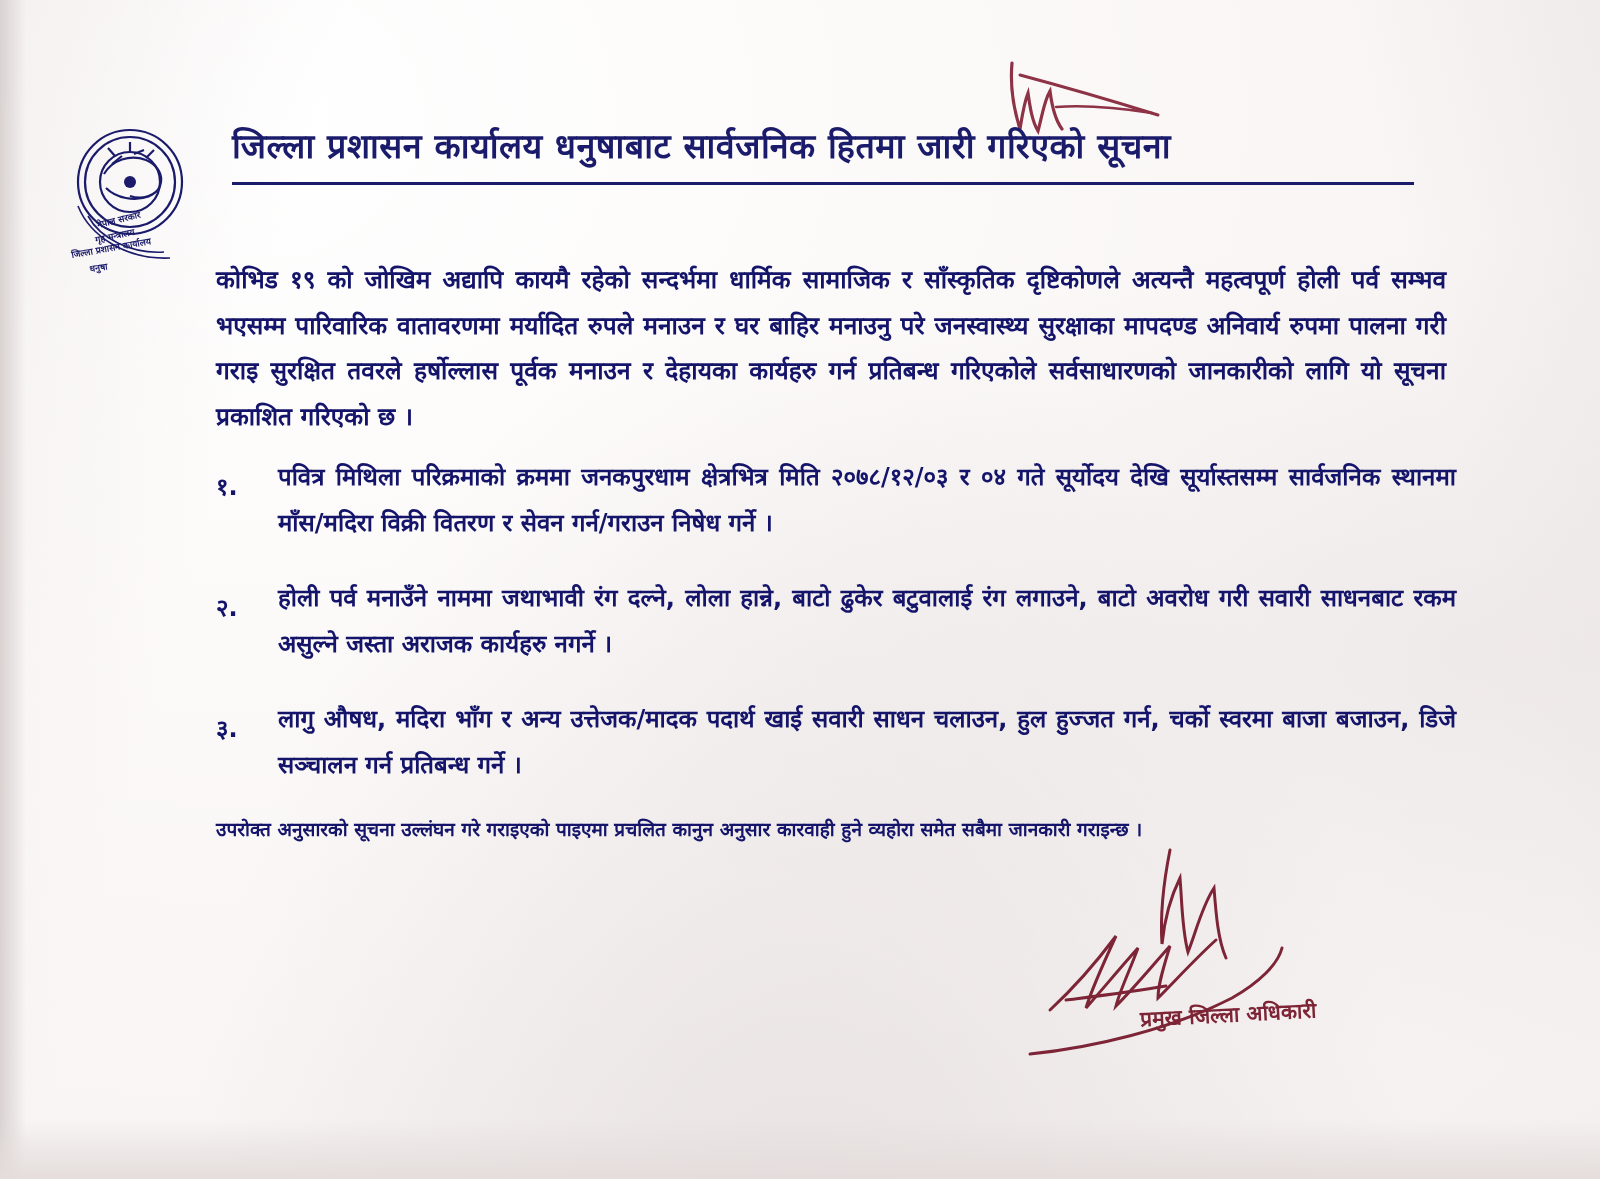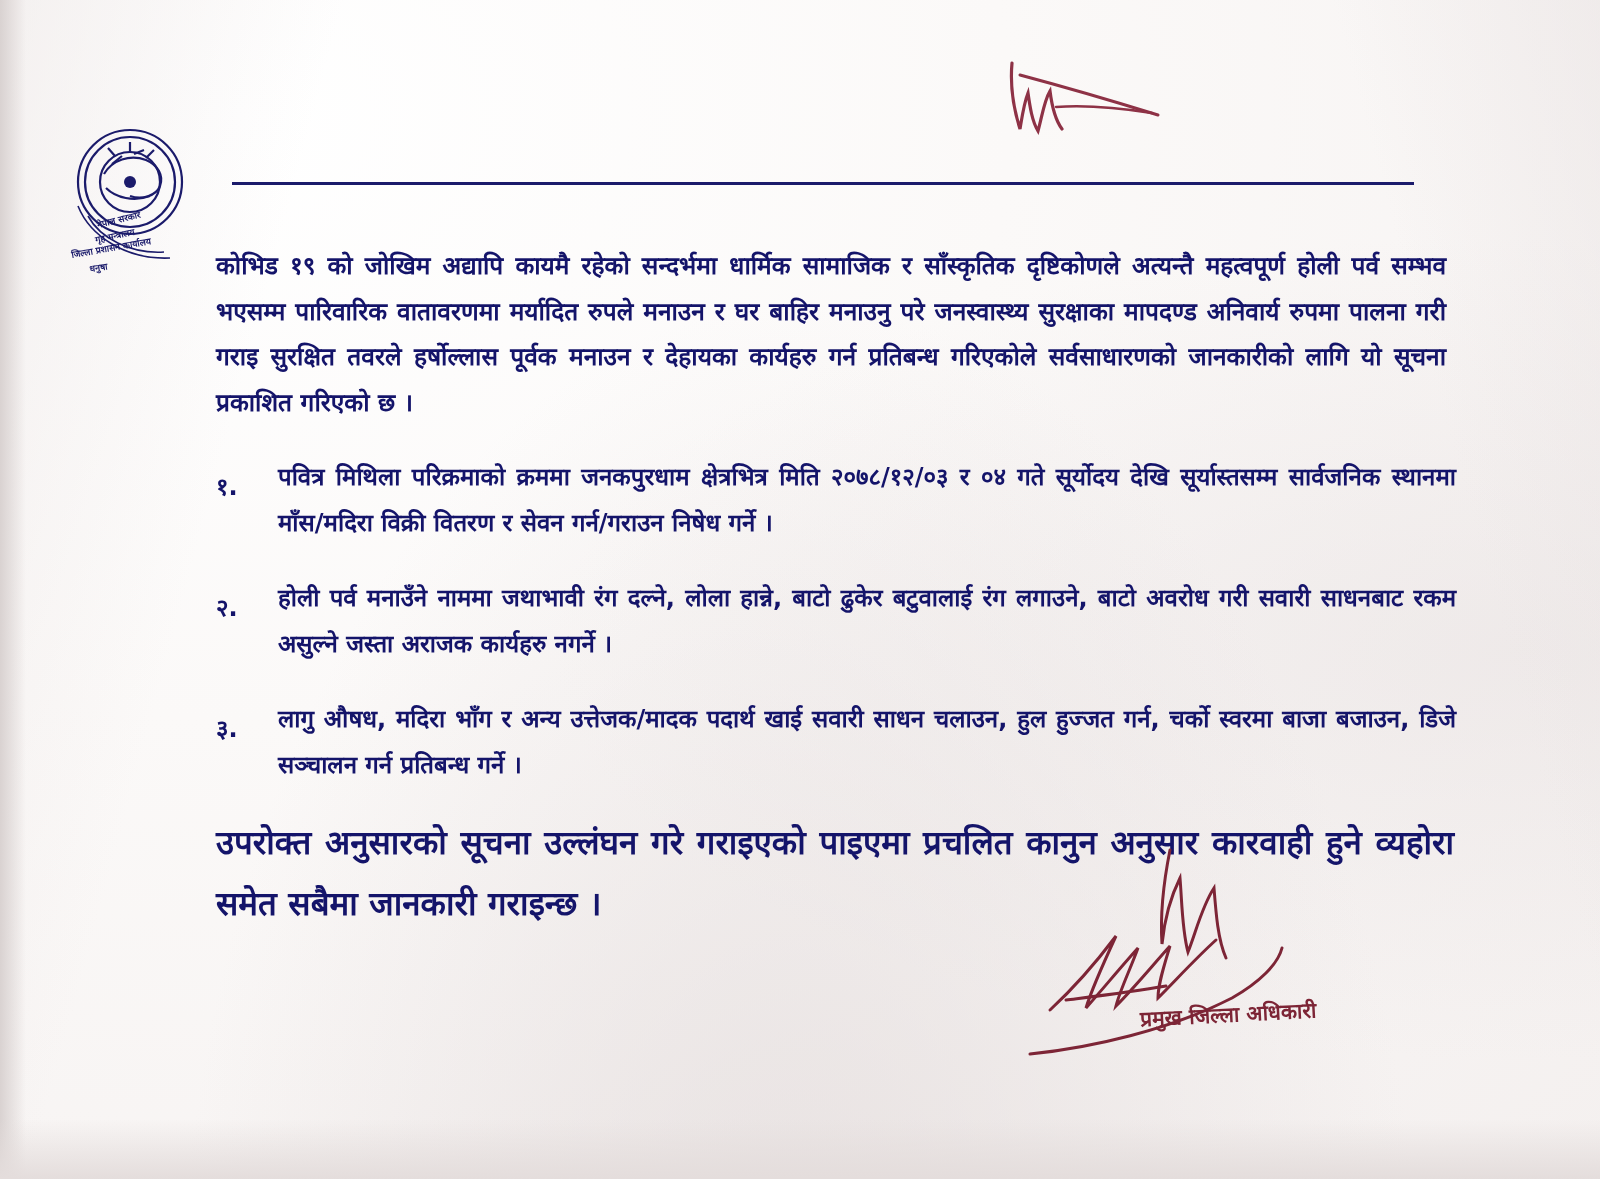--- a/index.html
+++ b/index.html
@@ -75,21 +75,21 @@
     top: 182px;
     width: 1182px;
     height: 3px;
     background: #1b1b6b;
   }
 
   
   .body-block {
     position: absolute;
     left: 216px;
-    top: 243px;
+    top: 257px;
     width: 1230px;
     font-size: 24.5px;
     color: #14146a;
     line-height: 1.86;
     text-align: justify;
     text-align-last: left;
     font-weight: 600;
   }
 
   
@@ -121,21 +121,21 @@
     text-align-last: left;
     font-weight: 600;
   }
 
   
   .closing {
     position: absolute;
     left: 216px;
     top: 812px;
     width: 1238px;
-    font-size: 33px;
+    font-size: 19px;
     color: #14146a;
     line-height: 1.85;
     text-align: justify;
     text-align-last: left;
     font-weight: 700;
   }
 
   
   .signature {
     position: absolute;
@@ -198,20 +198,21 @@
       </g>
       <g font-family="DejaVu Sans, sans-serif" font-size="9" fill="#1b1b6b" font-weight="bold">
         <text x="38" y="116" transform="rotate(-14 38 116)">नेपाल सरकार</text>
         <text x="36" y="131" transform="rotate(-12 36 131)">गृह मन्त्रालय</text>
         <text x="12" y="146" transform="rotate(-10 12 146)">जिल्ला प्रशासन कार्यालय</text>
         <text x="30" y="160" transform="rotate(-8 30 160)">धनुषा</text>
       </g>
     </svg>
   </div>
 
+  <div class="doc-title">जिल्ला प्रशासन कार्यालय धनुषाबाट सार्वजनिक हितमा जारी गरिएको सूचना</div>
   <div class="title-underline"></div>
 
   <div class="body-block">कोभिड १९ को जोखिम अद्यापि कायमै रहेको सन्दर्भमा धार्मिक सामाजिक र साँस्कृतिक दृष्टिकोणले अत्यन्तै महत्वपूर्ण होली पर्व सम्भव भएसम्म पारिवारिक वातावरणमा मर्यादित रुपले मनाउन र घर बाहिर मनाउनु परे जनस्वास्थ्य सुरक्षाका मापदण्ड अनिवार्य रुपमा पालना गरी गराइ सुरक्षित तवरले हर्षोल्लास पूर्वक मनाउन र देहायका कार्यहरु गर्न प्रतिबन्ध गरिएकोले सर्वसाधारणको जानकारीको लागि यो सूचना प्रकाशित गरिएको छ ।</div>
 
   <div class="list">
     <div class="list-item">
       <div class="list-num">१.</div>
       <div class="list-text">पवित्र मिथिला परिक्रमाको क्रममा जनकपुरधाम क्षेत्रभित्र मिति २०७८/१२/०३ र ०४ गते सूर्योदय देखि सूर्यास्तसम्म सार्वजनिक स्थानमा माँस/मदिरा विक्री वितरण र सेवन गर्न/गराउन निषेध गर्ने ।</div>
     </div>
     <div class="list-item">

